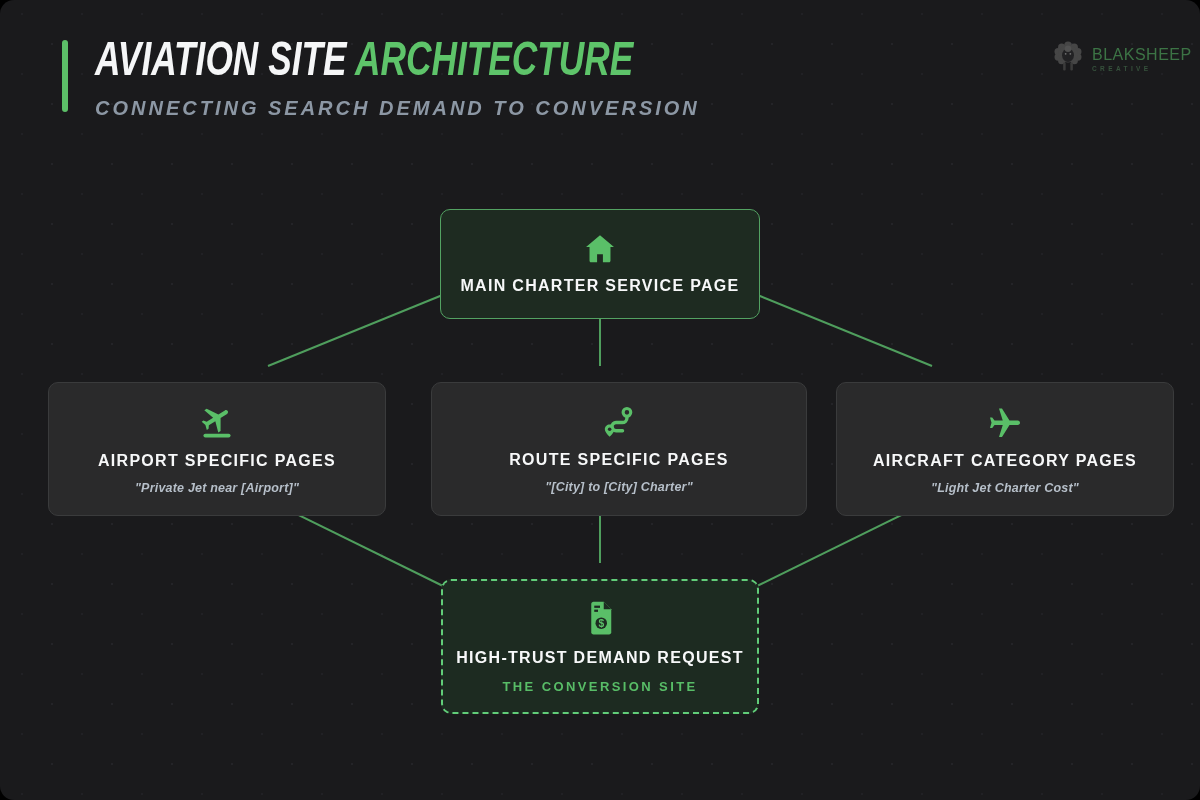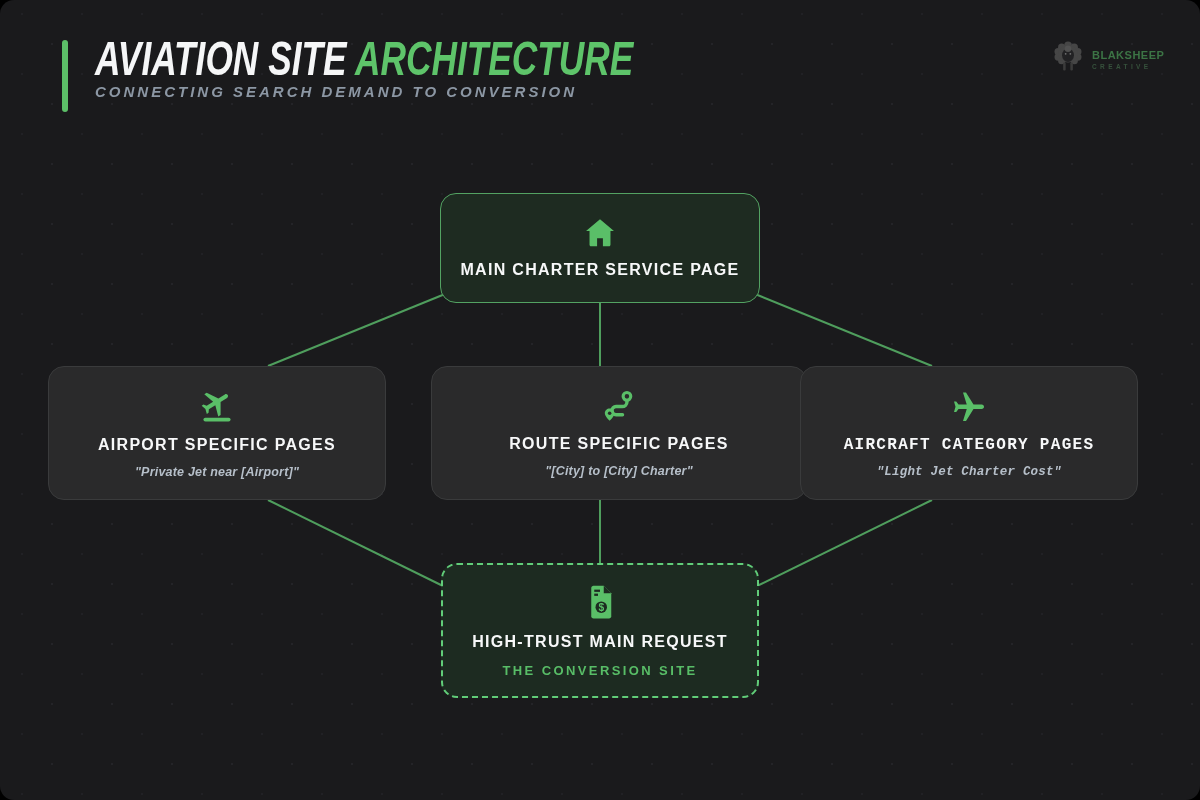--- a/index.html
+++ b/index.html
@@ -19,45 +19,45 @@
   
   .accent-bar{position:absolute;left:62px;top:40px;width:6px;height:72px;border-radius:3px;background:#5cbf68;}
   .header{position:absolute;left:95px;top:34px;font-style:italic;}
   h1.title{
     margin:0;font-size:49px;font-weight:900;line-height:1.0;color:#f5f6f7;
     letter-spacing:0px;white-space:nowrap;
     transform:scaleX(0.72);transform-origin:left center;
   }
   h1.title .green{color:#5ec46a;}
   .subtitle{
-    font-size:15px;font-weight:700;color:#8c97a4;
+    margin-top:14px;font-size:20px;font-weight:700;color:#8c97a4;
     letter-spacing:3px;white-space:nowrap;
   }
   
   .logo{position:absolute;left:1050px;top:38px;display:flex;align-items:center;gap:6px;opacity:.92;}
   .logo-text{display:flex;flex-direction:column;line-height:1;}
-  .logo-name{font-size:11px;font-weight:700;color:#3f7c49;letter-spacing:.5px;}
+  .logo-name{font-size:16px;font-weight:400;color:#3f7c49;letter-spacing:.5px;}
   .logo-tagline{font-size:6.5px;font-weight:700;color:#39573f;letter-spacing:3.4px;margin-top:3px;}
   
   .node{
     position:absolute;display:flex;flex-direction:column;align-items:center;justify-content:center;
-    border-radius:16px;padding:10px 14px;
+    border-radius:10px;padding:10px 14px;margin-top:16px;
   }
   .node .icon{line-height:0;margin-bottom:12px;}
   .node-title{color:#f7f8f9;font-weight:800;font-size:16px;letter-spacing:1.3px;white-space:nowrap;}
   .node-caption{margin-top:11px;font-size:12.5px;font-style:italic;font-weight:600;color:#b6bfc9;letter-spacing:.2px;}
   .node-caption-green{margin-top:12px;font-size:13px;font-weight:800;color:#58bd67;letter-spacing:2.4px;font-style:normal;}
   .node-main{
     left:440px;top:193px;width:320px;height:110px;
     background:#1e2b21;border:1px solid #53a262;
   }
   .node-gray{background:#2a2a2b;border:1px solid #3a3b3c;}
   .node-airport{left:48px;top:366px;width:338px;height:134px;}
   .node-route{left:431px;top:366px;width:376px;height:134px;}
-  .node-aircraft{left:800px;top:366px;width:338px;height:134px;font-family:Liberation Mono, monospace;}
+  .node-aircraft{left:836px;top:366px;width:338px;height:134px;}
   .node-quote{
     left:441px;top:563px;width:318px;height:135px;
     background:#1d2b21;border:2px dashed #61cd79;
   }
   
   .edges{position:absolute;left:0;top:0;width:1200px;height:800px;pointer-events:none;}
 </style>
 </head>
 <body>
 
@@ -158,17 +158,17 @@
     <span class="icon">
       <svg width="30" height="37" viewBox="0 0 24 29">
         <path fill="#5abf68" d="M6.8 1 h8.2 L21 7 v18.4 c0 1-.8 1.8-1.8 1.8 H6.8 c-1 0-1.8-.8-1.8-1.8 V2.8 C5 1.8 5.8 1 6.8 1 Z"></path>
         <polygon points="15,1 21,7 15,7" fill="#1d2b21"></polygon>
         <rect x="7.4" y="4.2" width="4.6" height="1.8" fill="#1d2b21"></rect>
         <rect x="7.4" y="7.4" width="3.0" height="1.8" fill="#1d2b21"></rect>
         <circle cx="13" cy="18.2" r="4.6" fill="#1d2b21"></circle>
         <text x="13" y="21" text-anchor="middle" font-size="8.2" font-weight="bold" fill="#5abf68">$</text>
       </svg>
     </span>
-    <div class="node-title">HIGH-TRUST MAIN REQUEST</div>
+    <div class="node-title">HIGH-TRUST DEMAND REQUEST</div>
     <div class="node-caption-green">THE CONVERSION SITE</div>
   </div>
 
 </div>
 
 </body></html>

